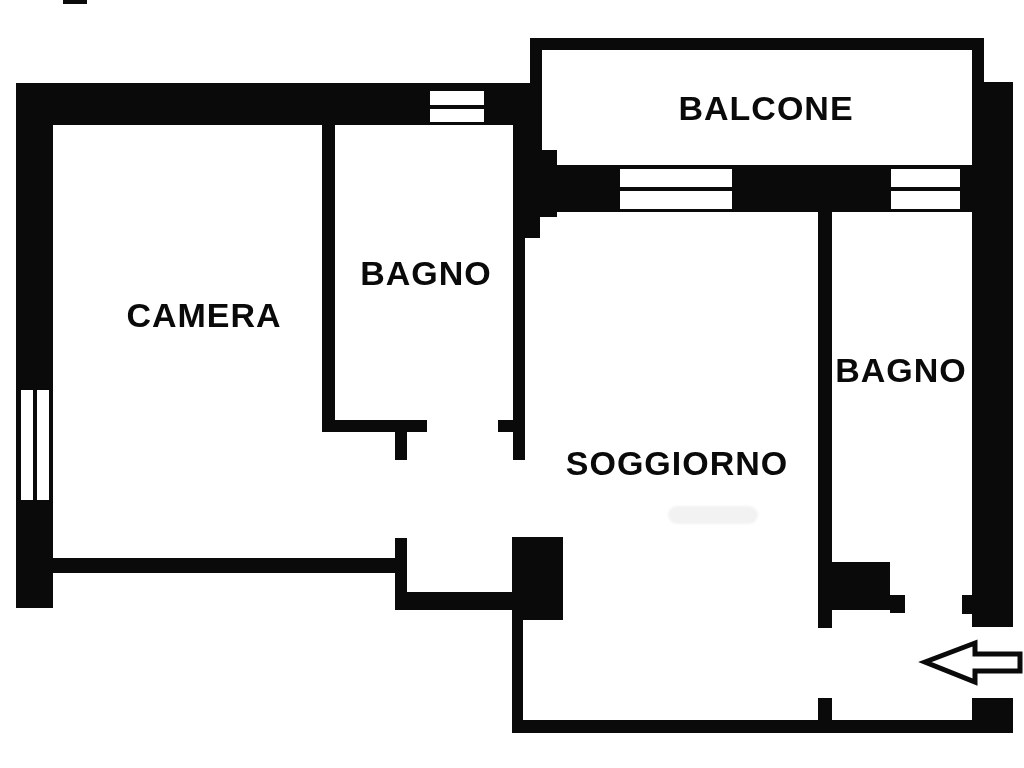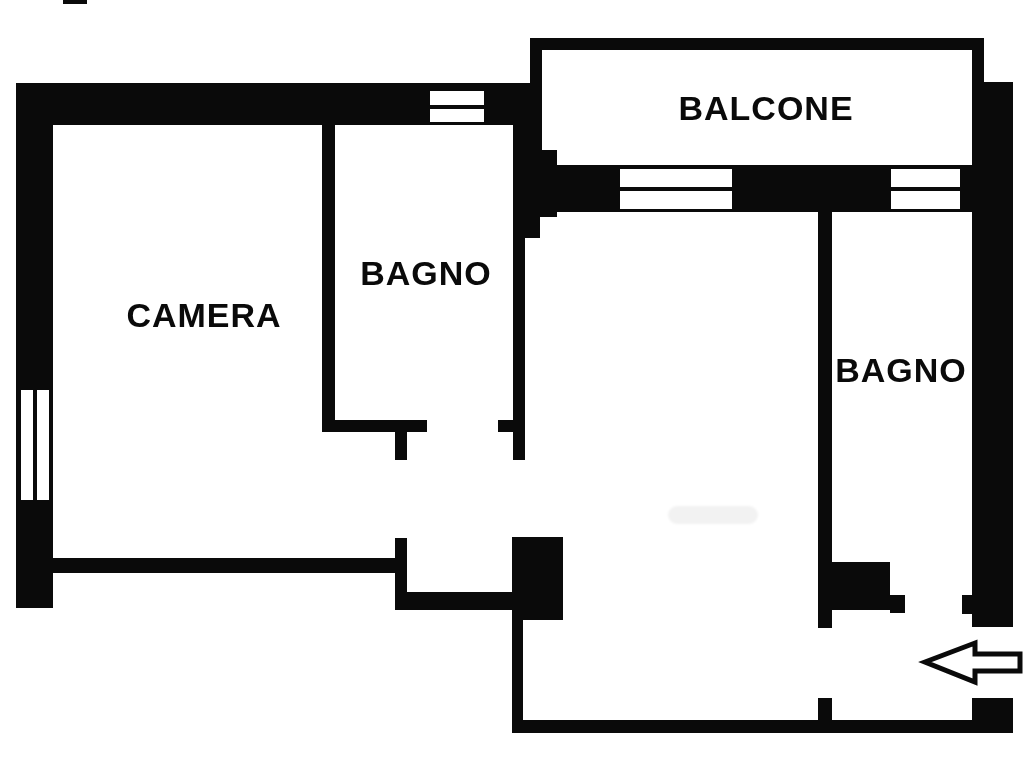--- a/index.html
+++ b/index.html
@@ -82,18 +82,19 @@
   <div class="window" style="left:888px;top:166px;width:75px;height:46px;">
     <div class="mullion-h"></div>
   </div>
 
   <div class="smudge"></div>
 
   <div class="room-label" style="left:204px;top:315px;">CAMERA</div>
   <div class="room-label" style="left:766px;top:108px;">BALCONE</div>
   <div class="room-label" style="left:426px;top:273px;">BAGNO</div>
   <div class="room-label" style="left:901px;top:370px;">BAGNO</div>
+  <div class="room-label" style="left:677px;top:463px;">SOGGIORNO</div>
 
   <svg class="arrow-svg" width="110" height="54" viewBox="918 636 110 54">
     <polygon points="925,662 975,643 975,654 1020,654 1020,671 975,671 975,682" fill="#ffffff" stroke="#0a0a0a" stroke-width="5" stroke-linejoin="miter"></polygon>
   </svg>
 
 </div>
 
 </body></html>

